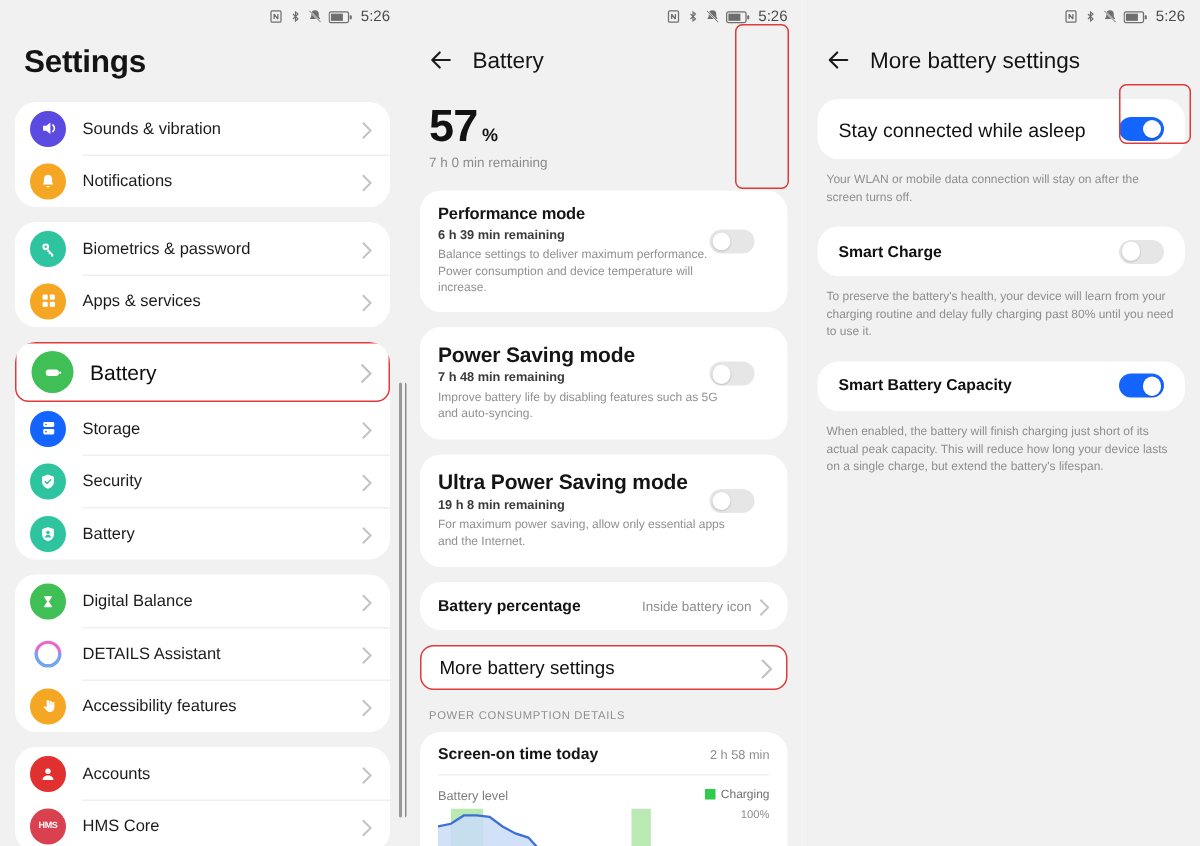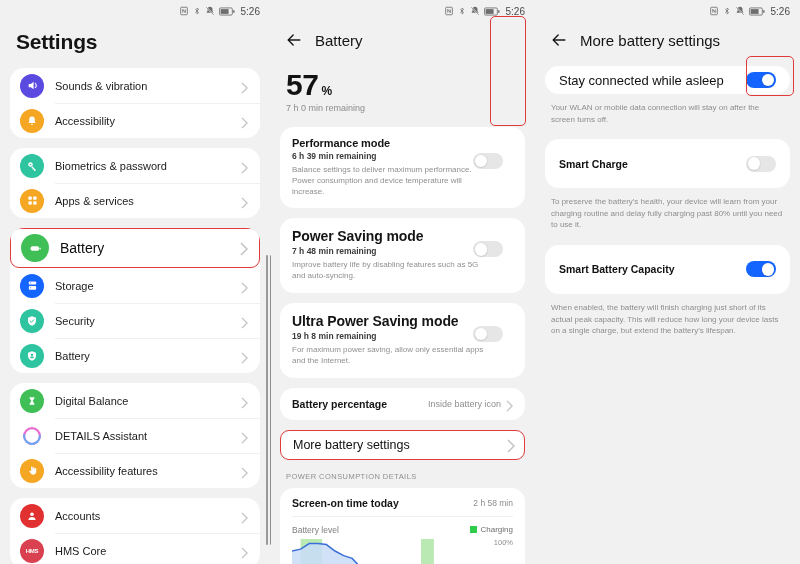--- a/index.html
+++ b/index.html
@@ -170,25 +170,25 @@
     border-radius: 5px;
     pointer-events: none;
   }
 
   
   .set-card {
     background: #fff; border-radius: 14px;
     margin: 0 10px 0 10px;
     display: flex; align-items: center;
     padding: 0 14px 0 14px;
-    height: 28px;
+    height: 40px;
   }
   .set-card .lbl { flex: 1 1 auto; font-size: 13px; color: #111; }
   .set-card.small .lbl { font-size: 10.5px; font-weight: bold; }
-  .set-card.small { height: 49px; gap: 48px; }
+  .set-card.small { height: 33px; gap: 48px; }
   .set-desc {
     font-size: 8px; color: #8e8e8e; line-height: 1.45;
     padding: 8px 16px 14px 16px;
   }
   .hl-ring {
     position: absolute; border: 1.4px solid #e03b3b;
     border-radius: 5px; pointer-events: none;
   }
 </style>
 </head>
@@ -240,21 +240,21 @@
         <span class="chev"><svg width="7" height="12" viewBox="0 0 8 14" fill="none" stroke="currentColor" stroke-width="1.5">
               <path d="M1 1l6 6-6 6"></path>
             </svg></span>
       </div>
       <div class="row">
         <span class="ic" style="background:#f5a623">
           <svg width="12" height="12" viewBox="0 0 24 24" fill="currentColor">
               <path d="M12 3a5.5 5.5 0 00-5.5 5.5v4L5 16h14l-1.5-3.5v-4A5.5 5.5 0 0012 3zM10 18a2 2 0 004 0h-4z"></path>
             </svg>
         </span>
-        <span class="row-label">Accessibility</span>
+        <span class="row-label">Notifications</span>
         <span class="chev"><svg width="7" height="12" viewBox="0 0 8 14" fill="none" stroke="currentColor" stroke-width="1.5">
               <path d="M1 1l6 6-6 6"></path>
             </svg></span>
       </div>
     </div>
 
     <div class="card">
       <div class="row">
         <span class="ic" style="background:#2fc4a0">
           <svg width="12" height="12" viewBox="0 0 24 24" fill="currentColor">

